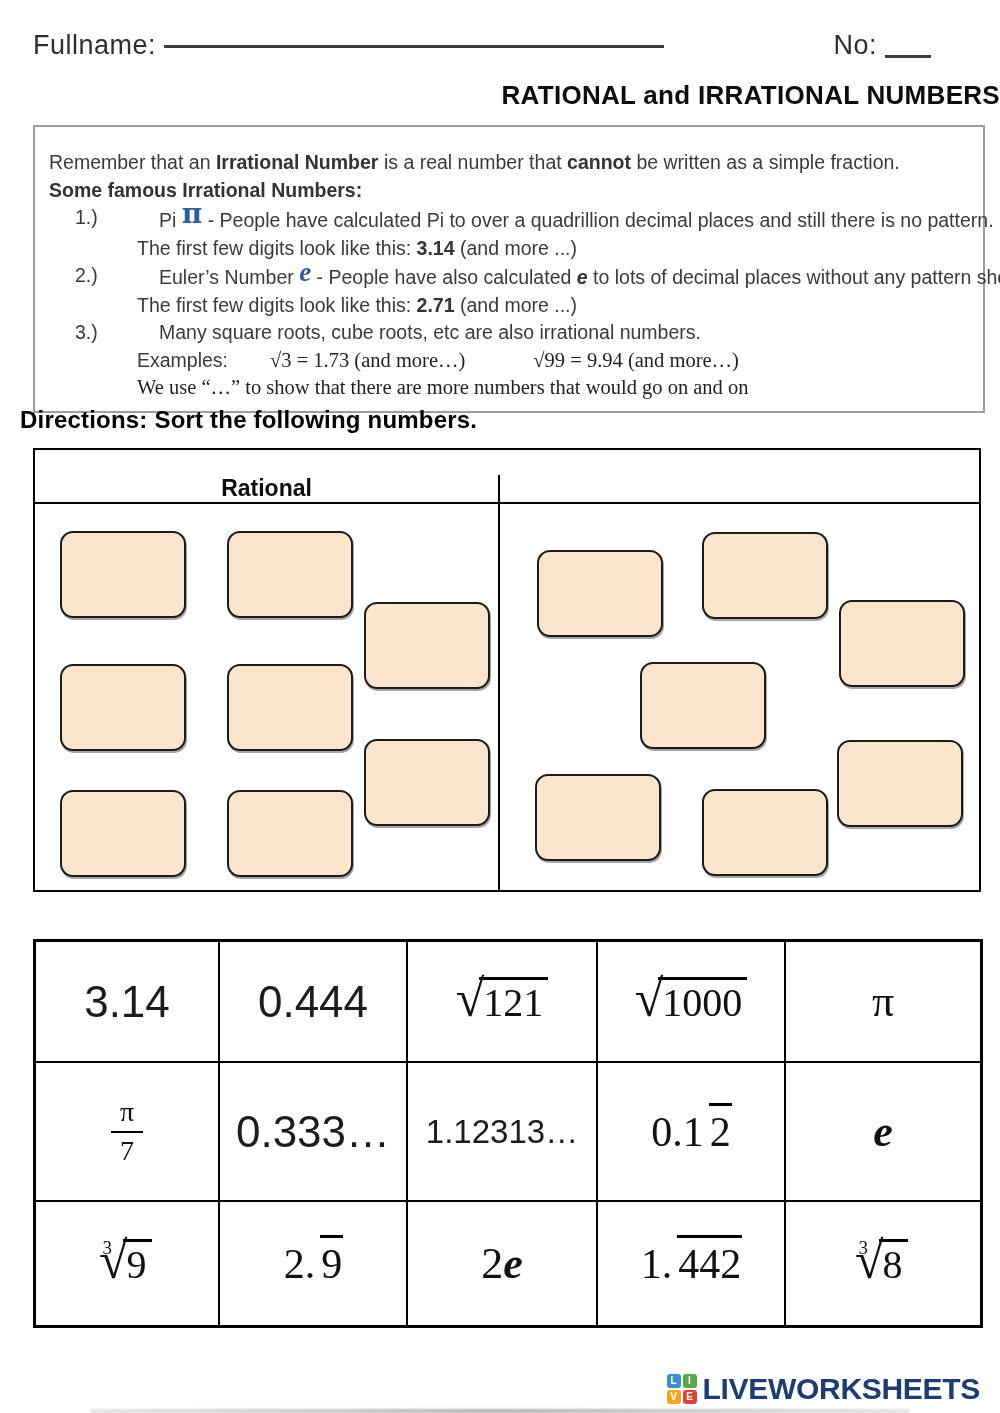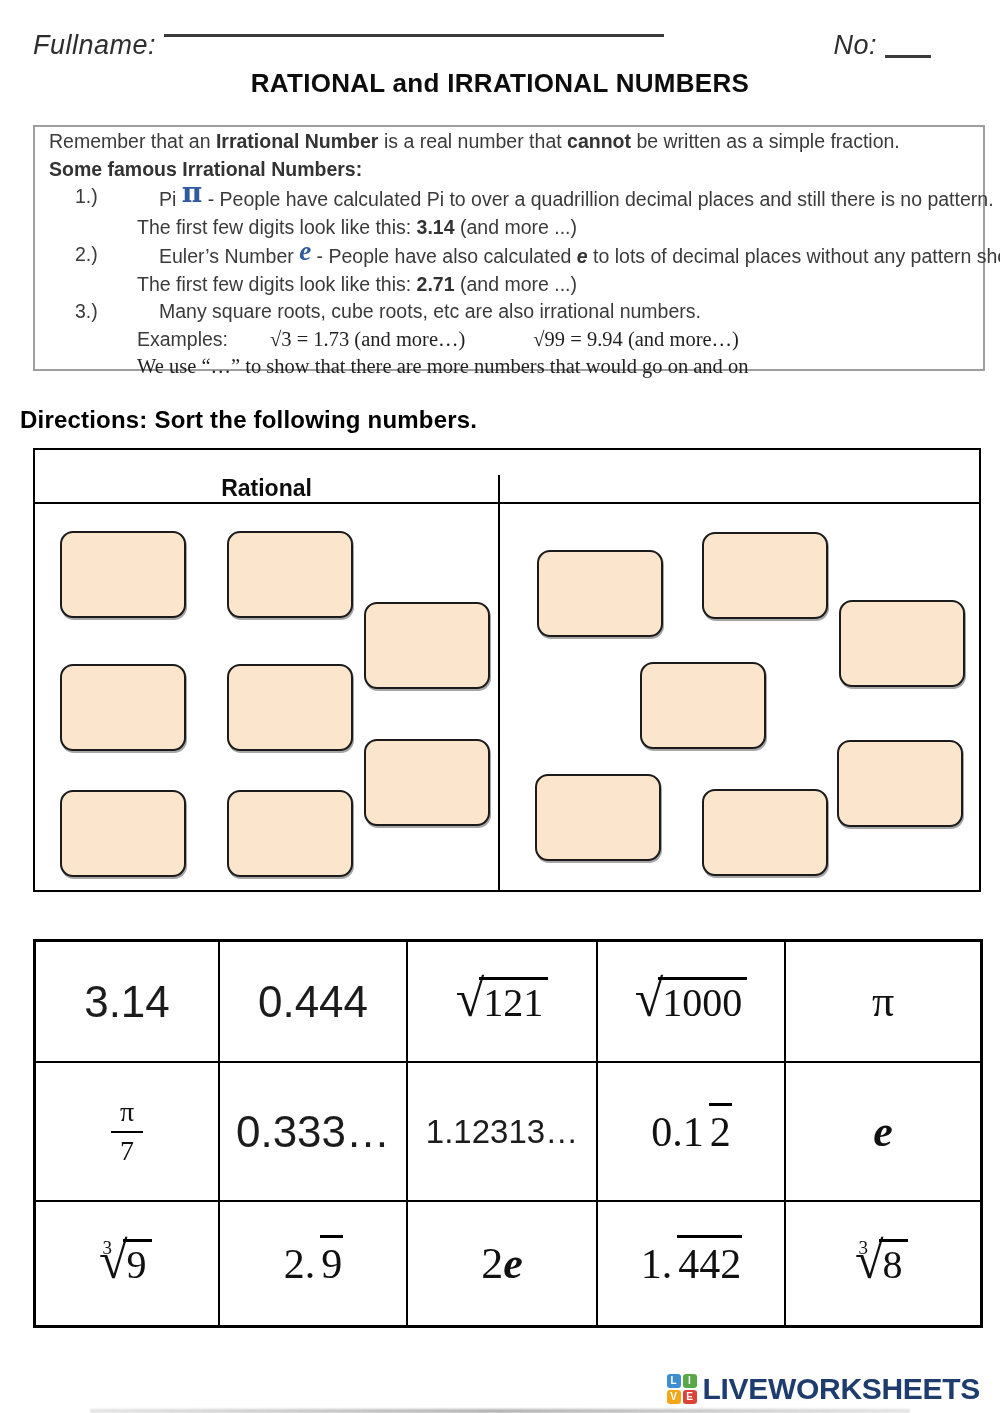--- a/index.html
+++ b/index.html
@@ -1,32 +1,32 @@
 <!DOCTYPE html>
 <html><head>
 <meta charset="utf-8">
 <style>
   html,body{margin:0;padding:0;background:#fff;}
   .page{position:relative;width:1000px;height:1413px;background:#ffffff;overflow:hidden;
         font-family:"Liberation Sans",sans-serif;color:#222;}
 
   
-  .top-row{position:absolute;top:30px;left:33px;width:934px;display:flex;align-items:flex-start;font-style:italic;}
+  .top-row{position:absolute;top:30px;left:33px;width:934px;display:flex;align-items:center;}
   .fullname-label,.no-label{font-size:27px;color:#2e2e2e;letter-spacing:0.5px;}
   .fill-line{display:inline-block;width:500px;height:4px;border-bottom:3px solid #3c3c3c;margin-left:8px;margin-bottom:3px;}
   .no-group{margin-left:auto;margin-right:36px;display:flex;align-items:flex-end;}
   .no-line{display:inline-block;width:46px;height:4px;border-bottom:3px solid #3c3c3c;margin-left:8px;margin-bottom:3px;}
 
   
-  .title{position:absolute;top:68px;left:0;width:100%;text-align:center;
+  .title{position:absolute;top:80px;left:0;width:100%;text-align:right;
          font-size:26px;font-weight:bold;color:#0d0d0d;letter-spacing:0.3px;}
 
   
   .info-box{position:absolute;top:125px;left:33px;width:920px;height:240px;
-            border:2px solid #9e9e9e;padding:1px 14px;font-size:19.5px;color:#3a3a3a;}
+            border:2px solid #9e9e9e;padding:22px 14px;font-size:19.5px;color:#3a3a3a;}
   .il{line-height:27.5px;white-space:nowrap;}
   .il b{color:#333;}
   .ind1{display:flex;padding-left:26px;}
   .ind1 .num{flex:none;width:40px;}
   .ind1 .itxt{flex:1;margin-left:44px;}
   .ind2{padding-left:88px;}
   .sym-pi{font-family:"DejaVu Serif",serif;font-weight:bold;color:#2f5b9d;font-size:28px;line-height:1;position:relative;top:-4px;}
   .sym-e{font-family:"Liberation Serif",serif;font-style:italic;font-weight:bold;color:#2f5b9d;font-size:27px;line-height:1;position:relative;top:-3px;}
   .serif{font-family:"Liberation Serif",serif;font-size:20.5px;color:#1f1f1f;}
   .gap1{margin-left:42px;}

